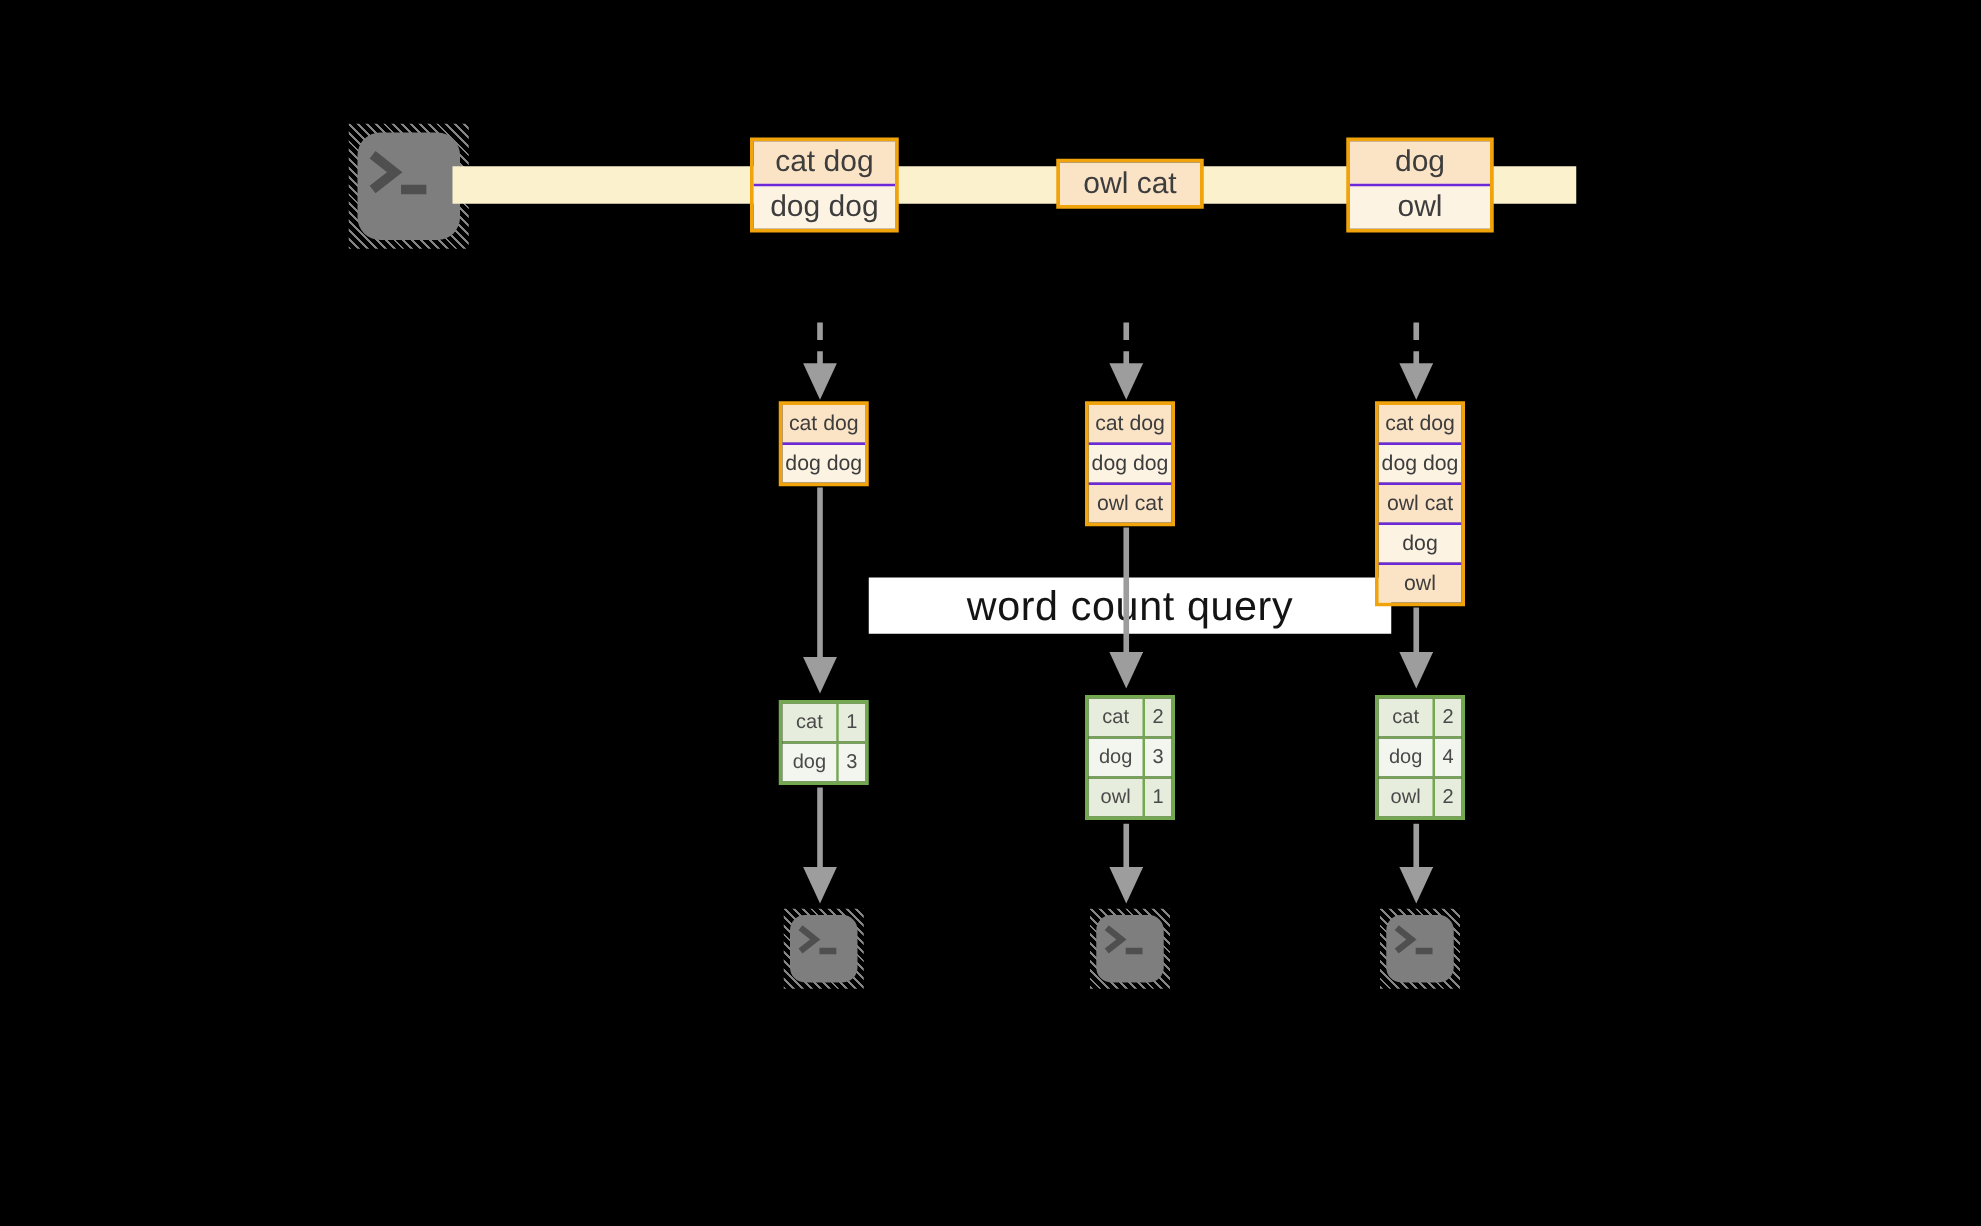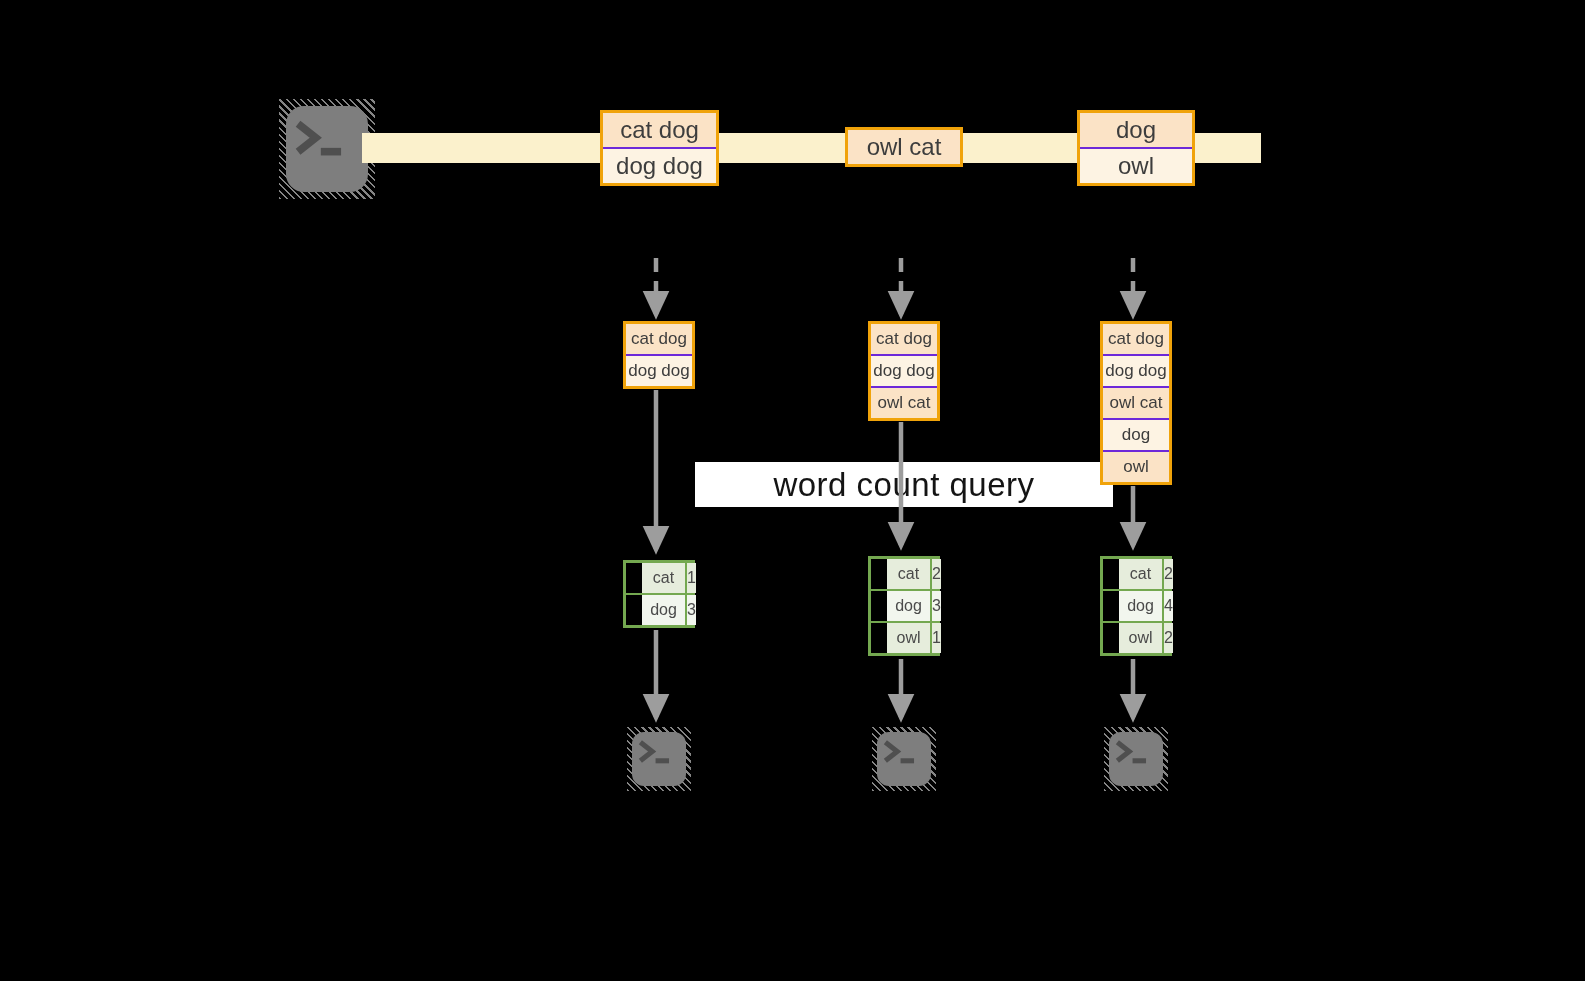--- a/index.html
+++ b/index.html
@@ -35,21 +35,21 @@
   .ecell:first-child { border-top:none; }
   .ecell:nth-child(odd)  { background:#FBE3C6; }
   .ecell:nth-child(even) { background:#FDF3E3; }
   .ecell.tall { height:34px; line-height:34px; font-size:24px; }
   .ecell.mid  { height:30px; line-height:30px; font-size:17px; }
 
   
   .gtab { position:absolute; border:3px solid #74A850; z-index:3; }
   .grow { display:flex; height:30px; border-top:2px solid #74A850; }
   .grow:first-child { border-top:none; }
-  .gw { flex:0 0 43px; border-right:2px solid #74A850; text-align:center; line-height:30px; font-size:16px; color:#4a4a4a;margin-left:16px; }
+  .gw { flex:0 0 43px; border-right:2px solid #74A850; text-align:center; line-height:30px; font-size:16px; color:#4a4a4a; }
   .gc { flex:1; text-align:center; line-height:30px; font-size:16px; color:#4a4a4a; }
   .grow:nth-child(odd) .gw,  .grow:nth-child(odd) .gc  { background:#E6EDDC; }
   .grow:nth-child(even) .gw, .grow:nth-child(even) .gc { background:#F2F6EE; }
 
   
   .qlabel {
     position:absolute; left:695px; top:462px; width:418px; height:45px; background:#ffffff; z-index:2;
     text-align:center; line-height:46px; font-size:33px; color:#141414; letter-spacing:.5px;
   }
 

